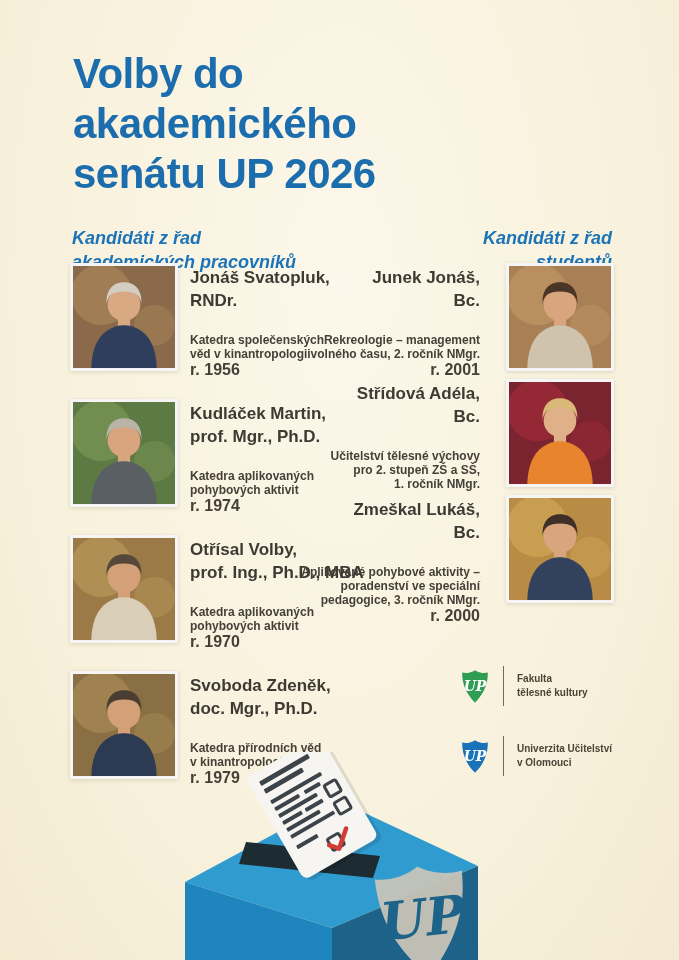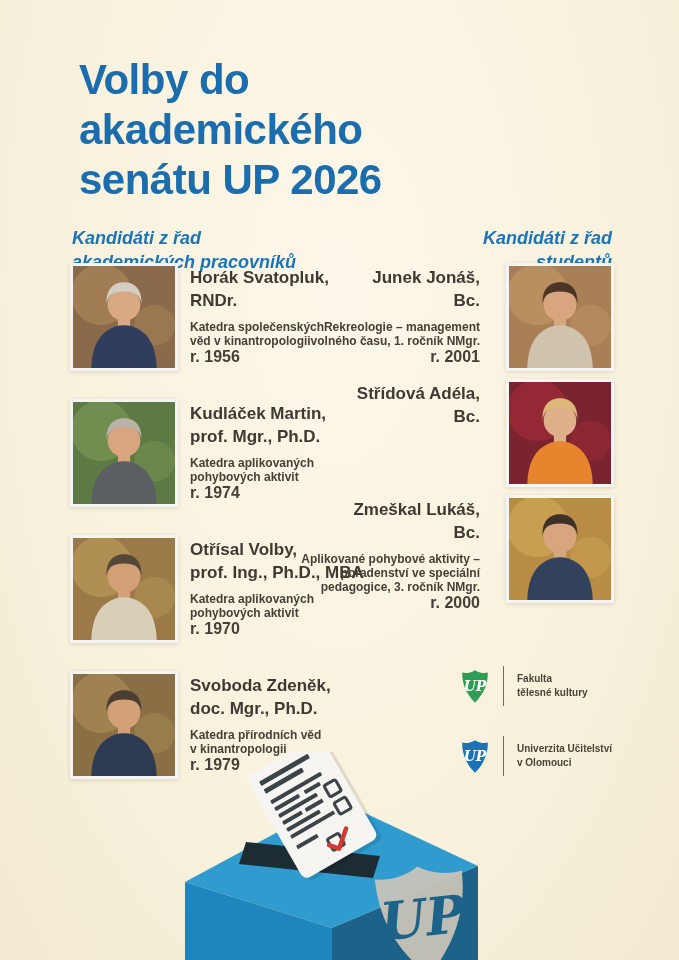--- a/index.html
+++ b/index.html
@@ -3,21 +3,21 @@
 <meta charset="utf-8">
 <style>
   html,body{margin:0;padding:0;background:#e8e2d2;}
   .poster{
     position:relative;width:679px;height:960px;overflow:hidden;
     background:radial-gradient(ellipse at 50% 30%, #fcf7ea 0%, #f8f1dc 62%, #f2ead1 100%);
     font-family:"Liberation Sans", sans-serif;
     color:#3e3a33;
   }
   .title{
-    position:absolute;left:72px;top:48px;margin:7px;
+    position:absolute;left:72px;top:48px;margin:1px;
     font-size:42px;line-height:50px;font-weight:700;
     color:#1b6dad;white-space:pre-line;letter-spacing:-0.5px;
   }
   .heading{
     position:absolute;top:226px;
     font-size:18px;line-height:24px;font-weight:700;font-style:italic;
     color:#1b74b8;white-space:pre-line;
   }
   .heading-left{left:72px;text-align:left;}
   .heading-right{right:67px;text-align:right;}
@@ -31,21 +31,21 @@
     box-shadow:0 1px 4px rgba(90,70,40,0.18);
     background:#999;
   }
   .photo svg{display:block;width:102px;height:102px;}
   .col-left .info{margin-left:12px;text-align:left;}
   .col-right .info{order:-1;margin-right:26px;text-align:right;}
   .info{
     display:flex;flex-direction:column;height:108px;width:218px;box-sizing:border-box;padding-top:3px;
   }
   .name{font-size:17px;line-height:23px;font-weight:600;white-space:pre-line;color:#3e3a33;}
-  .dept{font-size:12px;line-height:14px;font-weight:700;margin-top:8px;white-space:pre-line;color:#453f37;}
+  .dept{font-size:12px;line-height:14px;font-weight:700;margin-top:21px;white-space:pre-line;color:#453f37;}
   .year{font-size:16px;font-weight:700;margin-top:auto;margin-bottom:7px;color:#453f37;}
   .logo-block{position:absolute;left:461px;display:flex;align-items:center;}
   .logo-block.first{top:666px;}
   .logo-block.second{top:736px;}
   .logo-shield{width:28px;height:35px;flex:0 0 28px;}
   .logo-divider{width:1px;height:40px;background:#6f6a61;margin:0 13px 0 14px;}
   .logo-label{font-size:10px;line-height:14px;font-weight:600;color:#4a4439;white-space:pre-line;}
   .ballot{position:absolute;left:160px;top:752px;width:345px;height:208px;overflow:hidden;}
 </style>
 </head>
@@ -69,21 +69,21 @@
         <rect class="ph-bg" width="100" height="100" fill="#8a6a4a"></rect>
         <circle class="ph-bg2" cx="28" cy="28" r="30" opacity="0.45" fill="#bb9463"></circle>
         <circle class="ph-bg2" cx="80" cy="58" r="20" opacity="0.30" fill="#bb9463"></circle>
         <rect class="ph-skin" x="44" y="46" width="12" height="16" fill="#d9a983"></rect>
         <path class="ph-torso" d="M50,58 C61,58 73,65 78,78 C81,86 82,94 82,100 L18,100 C18,94 19,86 22,78 C27,65 39,58 50,58 Z" fill="#2e3e5c"></path>
         <circle class="ph-skin" cx="50" cy="38" r="16" fill="#d9a983"></circle>
         <path class="ph-hair" d="M33,37 C32,23 40,16 50,16 C60,16 68,23 67,37 C66,29 61,25 50,25 C39,25 34,29 33,37 Z" fill="#d3cdc4"></path>
       </svg>
     </div>
     <div class="info">
-      <div class="name">Horák Svatopluk,
+      <div class="name">Jonáš Svatopluk,
 RNDr.</div>
       <div class="dept">Katedra společenských
 věd v kinantropologii</div>
       <div class="year">r. 1956</div>
     </div>
   </div>
 
   <div class="card">
     <div class="photo">
       <svg viewBox="0 0 100 100" preserveAspectRatio="none">
@@ -157,40 +157,43 @@
         <rect class="ph-skin" x="44" y="46" width="12" height="16" fill="#d9a57e"></rect>
         <path class="ph-torso" d="M50,58 C61,58 73,65 78,78 C81,86 82,94 82,100 L18,100 C18,94 19,86 22,78 C27,65 39,58 50,58 Z" fill="#cfc3ae"></path>
         <circle class="ph-skin" cx="50" cy="38" r="16" fill="#d9a57e"></circle>
         <path class="ph-hair" d="M33,37 C32,23 40,16 50,16 C60,16 68,23 67,37 C66,29 61,25 50,25 C39,25 34,29 33,37 Z" fill="#4a3527"></path>
       </svg>
     </div>
     <div class="info">
       <div class="name">Junek Jonáš,
 Bc.</div>
       <div class="dept">Rekreologie – management
-volného času, 1. ročník NMgr.</div>
+volného času, 2. ročník NMgr.</div>
       <div class="year">r. 2001</div>
     </div>
   </div>
 
   <div class="card">
     <div class="photo">
       <svg viewBox="0 0 100 100" preserveAspectRatio="none">
         <rect class="ph-bg" width="100" height="100" fill="#7a2430"></rect>
         <circle class="ph-bg2" cx="28" cy="28" r="30" opacity="0.45" fill="#b3303c"></circle>
         <circle class="ph-bg2" cx="80" cy="58" r="20" opacity="0.30" fill="#b3303c"></circle>
         <rect class="ph-skin" x="44" y="46" width="12" height="16" fill="#e0b08a"></rect>
         <path class="ph-torso" d="M50,58 C61,58 73,65 78,78 C81,86 82,94 82,100 L18,100 C18,94 19,86 22,78 C27,65 39,58 50,58 Z" fill="#e8832e"></path>
         <circle class="ph-skin" cx="50" cy="38" r="16" fill="#e0b08a"></circle>
         <path class="ph-hair" d="M33,37 C32,23 40,16 50,16 C60,16 68,23 67,37 C66,29 61,25 50,25 C39,25 34,29 33,37 Z" fill="#d9b878"></path>
       </svg>
     </div>
     <div class="info">
       <div class="name">Střídová Adéla,
 Bc.</div>
+      <div class="dept">Učitelství tělesné výchovy
+pro 2. stupeň ZŠ a SŠ,
+1. ročník NMgr.</div>
     </div>
   </div>
 
   <div class="card">
     <div class="photo">
       <svg viewBox="0 0 100 100" preserveAspectRatio="none">
         <rect class="ph-bg" width="100" height="100" fill="#b98c45"></rect>
         <circle class="ph-bg2" cx="28" cy="28" r="30" opacity="0.45" fill="#dcb360"></circle>
         <circle class="ph-bg2" cx="80" cy="58" r="20" opacity="0.30" fill="#dcb360"></circle>
         <rect class="ph-skin" x="44" y="46" width="12" height="16" fill="#d9a57e"></rect>

